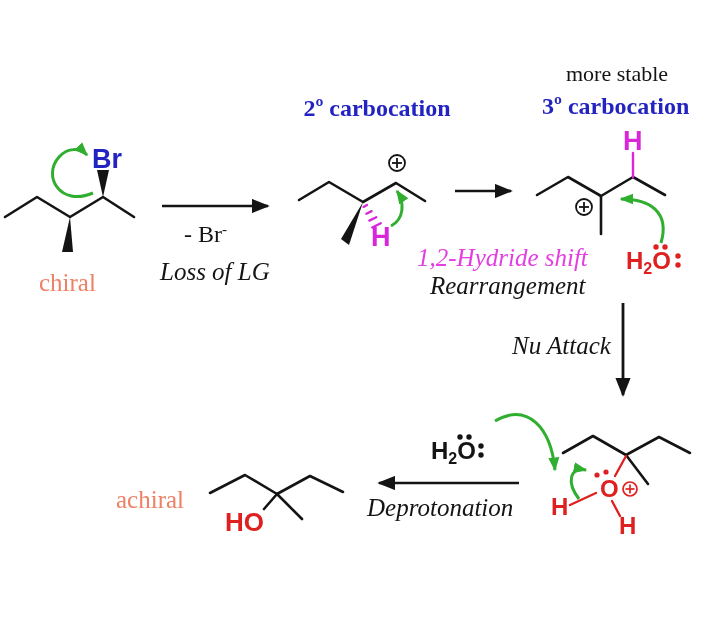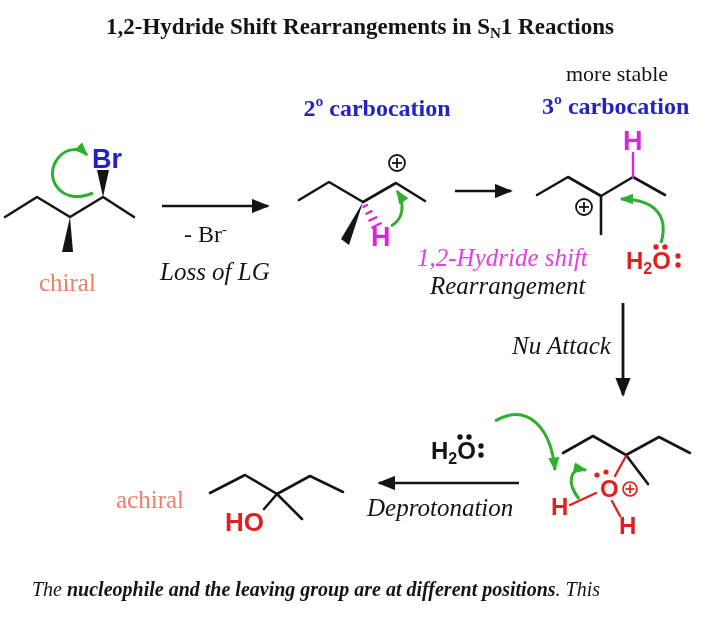--- a/index.html
+++ b/index.html
@@ -16,21 +16,20 @@
   text{font-family:"Liberation Serif","DejaVu Serif",serif;}
   .sans{font-family:"Liberation Sans","DejaVu Sans",sans-serif;}
   .it{font-style:italic;}
   .bold{font-weight:bold;}
 </style>
 </head>
 <body>
 
 <div id="page">
 
-  <div class="title"><span>1,2-Hydride Shift Rearrangements in S</span><span class="sub">N</span><span>1 Reactions</span></div>
 
   <svg width="720" height="644" viewBox="0 0 720 644">
     <defs>
       <marker id="mk-black" viewBox="0 0 10 8" refX="9" refY="4" markerWidth="7" markerHeight="5.5" orient="auto" markerUnits="strokeWidth">
         <path d="M0,0 L10,4 L0,8 Z" fill="#141414"></path>
       </marker>
       <marker id="mk-green" viewBox="0 0 10 8" refX="9" refY="4" markerWidth="4.6" markerHeight="3.8" orient="auto" markerUnits="strokeWidth">
         <path d="M0,0 L10,4 L0,8 Z" fill="#2fae2f"></path>
       </marker>
     </defs>
@@ -139,16 +138,15 @@
     <g>
       <polyline points="210,493 245,475 277,494 310,476 343,492" fill="none" stroke="#141414" stroke-width="2.6" stroke-linejoin="round" stroke-linecap="round"></polyline>
       <line x1="277" y1="494" x2="302" y2="519" stroke="#141414" stroke-width="2.6" stroke-linecap="round"></line>
       <line x1="277" y1="494" x2="264" y2="509" stroke="#141414" stroke-width="2.6" stroke-linecap="round"></line>
       <text x="225" y="531" class="sans bold" font-size="26" fill="#df2020">HO</text>
       <text x="116" y="508" font-size="25" fill="#ee8066">achiral</text>
     </g>
   </svg>
 
   <div class="footer">
-    <div><span>The </span><b>nucleophile and the leaving group are at different positions</b><span>. This</span></div>
   </div>
 
 </div>
 
 </body></html>

